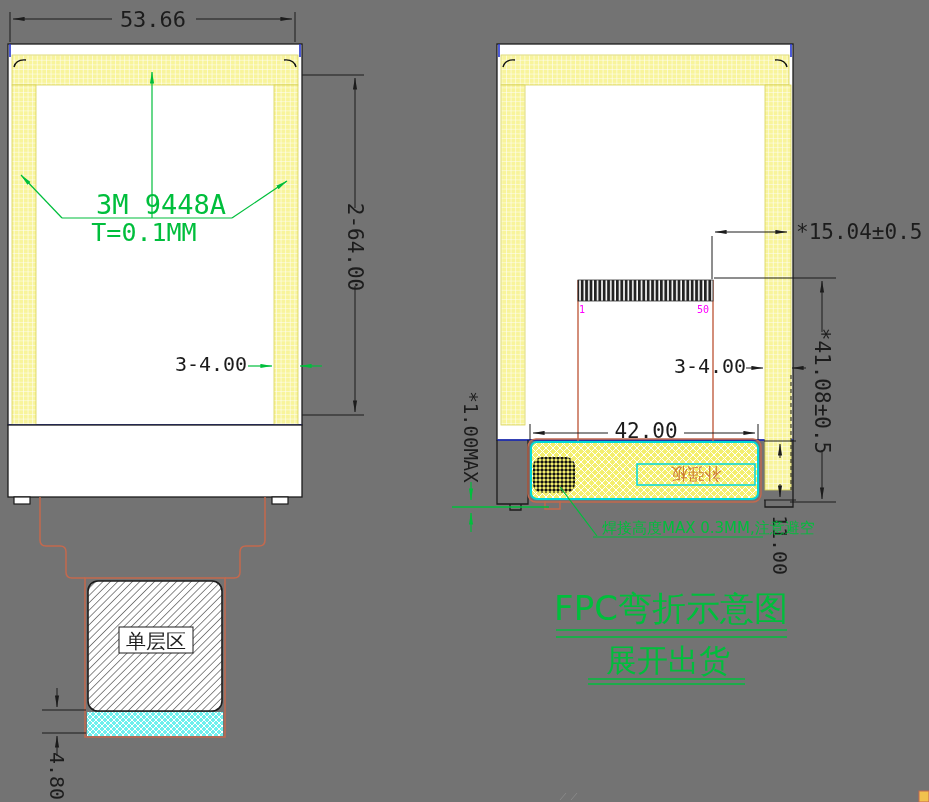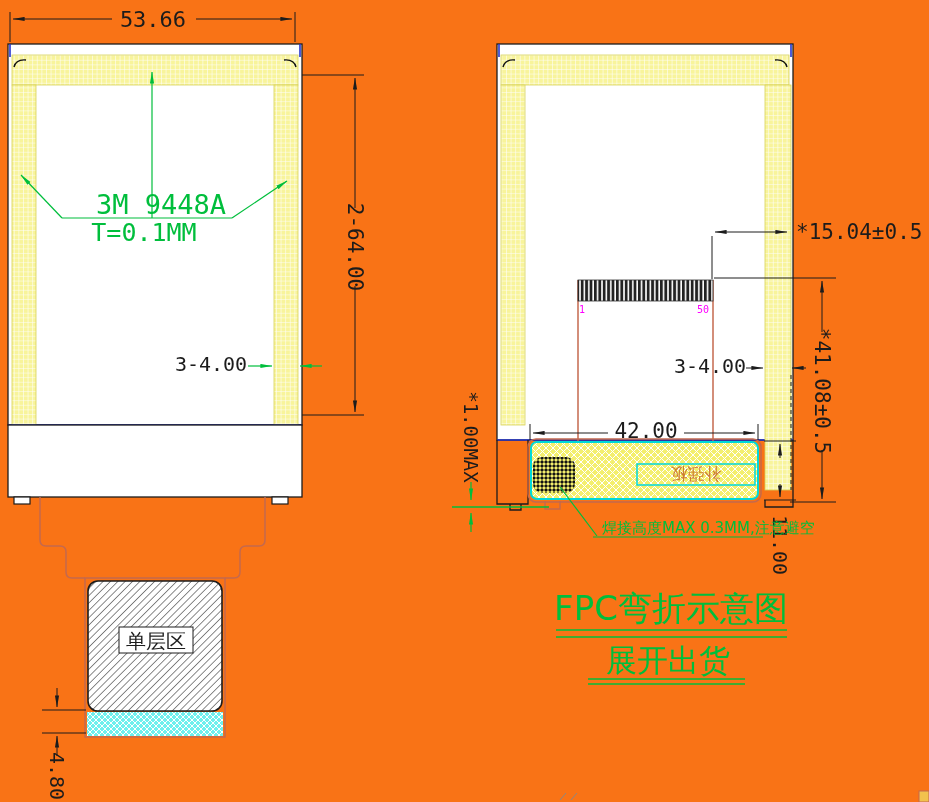--- a/index.html
+++ b/index.html
@@ -1,16 +1,16 @@
 <!DOCTYPE html>
 <html><head>
 <meta charset="utf-8">
 <style>
   html,body{margin:0;padding:0;background:#ffffff;}
-  #stage{position:relative;width:929px;height:802px;background:#f97316;overflow:hidden;}
+  #stage{position:relative;width:929px;height:802px;background:#737373;overflow:hidden;}
   svg{display:block;}
   .dim{font-family:"DejaVu Sans Mono","Liberation Mono",monospace;fill:#1c1c1c;}
   .dimg{font-family:"DejaVu Sans Mono","Liberation Mono",monospace;fill:#00BE3C;}
   .cjk{font-family:"DejaVu Sans","Liberation Sans",sans-serif;}
   .green{fill:#00BE3C;}
   .magenta{font-family:"DejaVu Sans Mono","Liberation Mono",monospace;fill:#FF00FF;}
   .stiff{font-family:"DejaVu Sans","Liberation Sans",sans-serif;fill:#CC7A33;}
   text{white-space:pre;}
 </style>
 </head>

